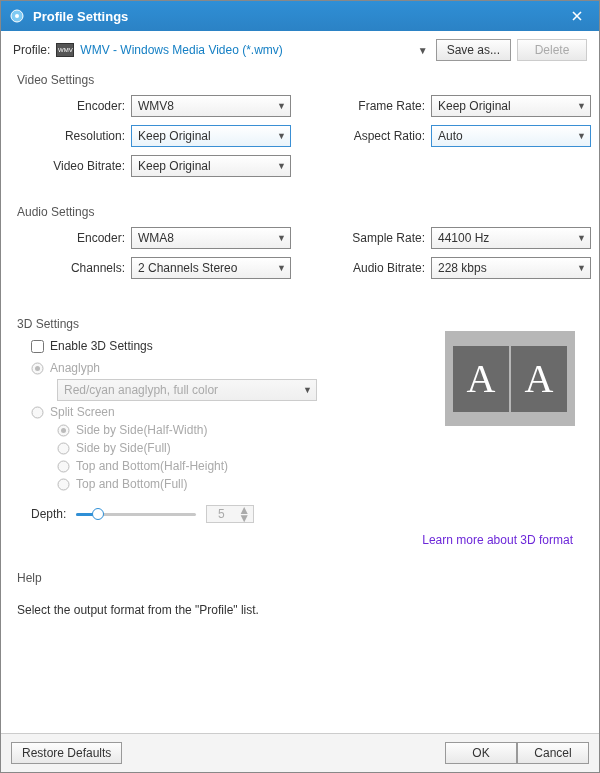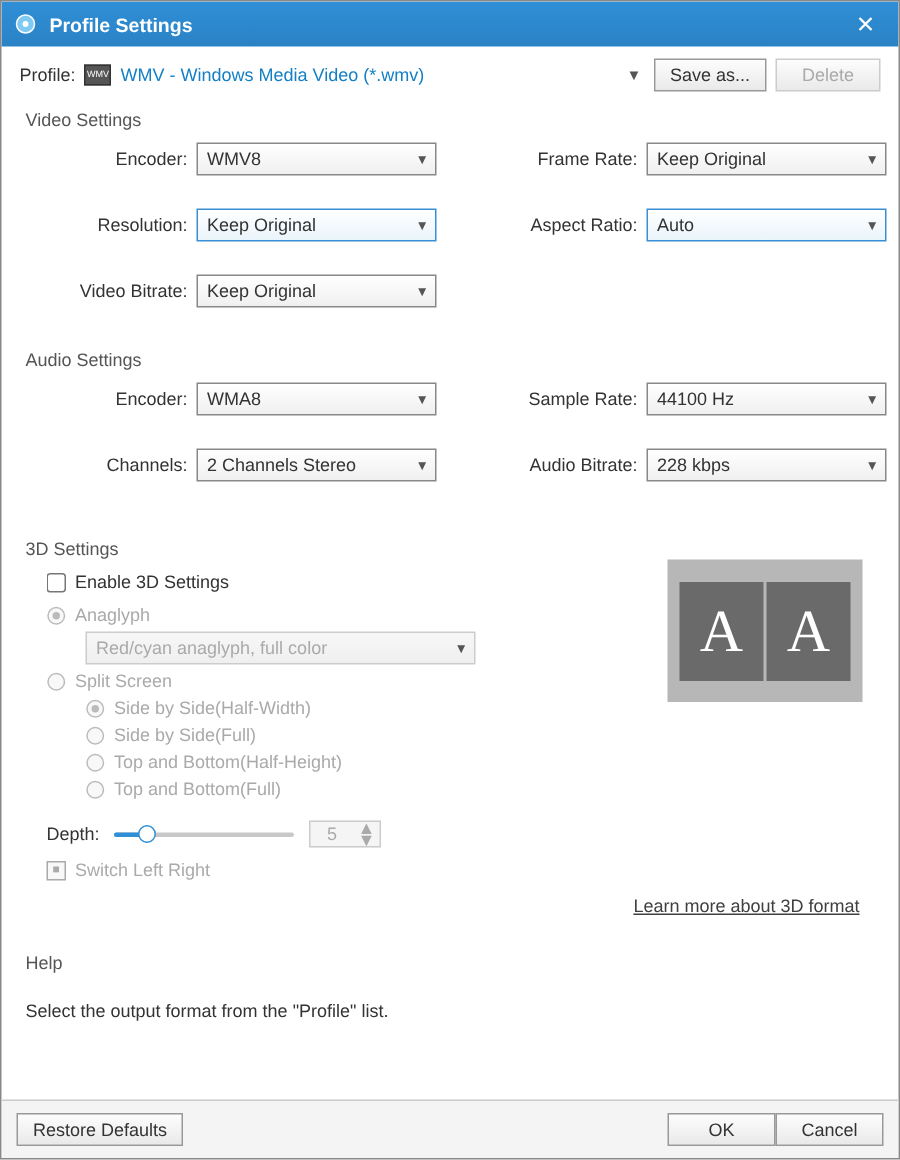--- a/index.html
+++ b/index.html
@@ -10,21 +10,21 @@
 .titlebar .close { width: 28px; height: 28px; display: flex; align-items: center; justify-content: center; cursor: pointer; color:#fff; font-size:14px;}
 .content { flex: 1; padding: 8px 12px 8px 12px; color: #333; overflow:auto;}
 .profile-row { display: flex; align-items: center; gap: 6px; margin-bottom: 12px; }
 .profile-row .plabel { color: #333; }
 .profile-row .picon { width: 18px; height: 14px; background:#555; border:1px solid #333; display:flex; align-items:center; justify-content:center; color:#fff; font-size:6px; line-height:1;}
 .profile-row .profile-name { color: #147fc4; flex: 1; }
 .profile-row .caret { width: 14px; text-align:center; color:#555; cursor:pointer; font-size:10px; }
 .btn { background: linear-gradient(#fdfdfd, #e9e9e9); border: 1px solid #999; padding: 3px 10px; cursor: pointer; color:#333; min-width:70px; text-align:center;}
 .btn.disabled { color: #aaa; border-color:#ccc; cursor:default; }
 .group-title { color: #555; margin: 10px 0 8px 4px; }
-.form-grid { display: grid; grid-template-columns: 110px 160px 40px 100px 160px; row-gap: 22px; align-items: center; margin-left: 8px; }
+.form-grid { display: grid; grid-template-columns: 110px 160px 40px 100px 160px; row-gap: 8px; align-items: center; margin-left: 8px; }
 .flabel { text-align: right; padding-right: 6px; color:#333; white-space:nowrap;}
 .combo { display: flex; align-items: center; justify-content: space-between; border: 1px solid #888; background: linear-gradient(#fff,#f0f0f0); height: 22px; padding: 0 4px 0 6px; cursor: pointer; color:#333;}
 .combo.blue { border: 1px solid #3a8fd4; background: linear-gradient(#fff,#eaf4fb); }
 .combo .caret { font-size: 9px; color:#555; }
 .threeD { margin: 20px 4px 0 4px; }
 .threeD .chkrow { display:flex; align-items:center; gap:6px; margin: 4px 0 8px 14px;}
 .threeD .chkrow input[type=checkbox]{width:13px;height:13px;}
 .threeD .optrow { display:flex; align-items:center; gap:6px; margin: 4px 0 4px 14px; color:#aaa;}
 .threeD .sub { margin-left: 40px; }
 .combo.disabled { color:#aaa; background:linear-gradient(#f7f7f7,#efefef); border-color:#ccc; cursor:default;}
@@ -33,21 +33,21 @@
 .depth-row { display:flex; align-items:center; gap:10px; margin: 14px 0 8px 14px; color:#333;}
 .slider-wrap { position:relative; width:120px; height:14px;}
 .slider-track { position:absolute; top:6px; left:0; right:0; height:3px; background:#c8c8c8; border-radius:2px;}
 .slider-fill { position:absolute; top:6px; left:0; width:20px; height:3px; background:#2f8fd6; border-radius:2px;}
 .slider-thumb { position:absolute; top:1px; left:16px; width:12px; height:12px; border-radius:50%; background:#fff; border:1px solid #2f8fd6; cursor:pointer;}
 .spin { display:flex; align-items:center; border:1px solid #ccc; color:#aaa; background:#f5f5f5;}
 .spin .val{ width:28px; text-align:center;}
 .spin .arrows{ display:flex; flex-direction:column; font-size:7px; line-height:8px; padding:0 3px; color:#aaa;}
 .switchrow { display:flex; align-items:center; gap:6px; margin: 8px 0 0 14px; color:#aaa;}
 .linkrow { text-align:right; margin: 10px 10px 0 0;}
-.linkrow a { color:#404040; text-decoration:underline; cursor:pointer;text-align:right;}
+.linkrow a { color:#6d28d9; cursor:pointer;text-align:right;}
 .help-text { margin: 18px 4px; color:#333;}
 .footer { border-top: 1px solid #ccc; padding: 8px 10px; display:flex; align-items:center; background:#f4f4f4;}
 .footer .spacer { flex:1;}
 .footer .btn { min-width:72px;}
 svg.radioicon { width:13px; height:13px; flex-shrink:0;}
 .chkicon { width:13px; height:13px; border:1px solid #aaa; background:#f8f8f8; flex-shrink:0; display:flex; align-items:center; justify-content:center;}
 .chkicon.filled::after{content:"■"; font-size:8px; color:#aaa; line-height:1;}
 .clearfix::after{content:""; display:block; clear:both;}
 </style>
 </head>
@@ -214,24 +214,20 @@
       </div>
       <div class="spin">
         <span class="val">5</span>
         <span class="arrows">
             <span>▲</span>
             <span>▼</span>
           </span>
       </div>
     </div>
 
-    <div class="switchrow">
-      <span class="chkicon filled"></span>
-      <span>Switch Left Right</span>
-    </div>
 
     <div class="linkrow">
       <a>Learn more about 3D format</a>
     </div>
   </div>
 
   <div style="height:14px"></div>
   <div class="group-title" style="margin-left:4px">Help</div>
   <div class="help-text">Select the output format from the "Profile" list.</div>
 

